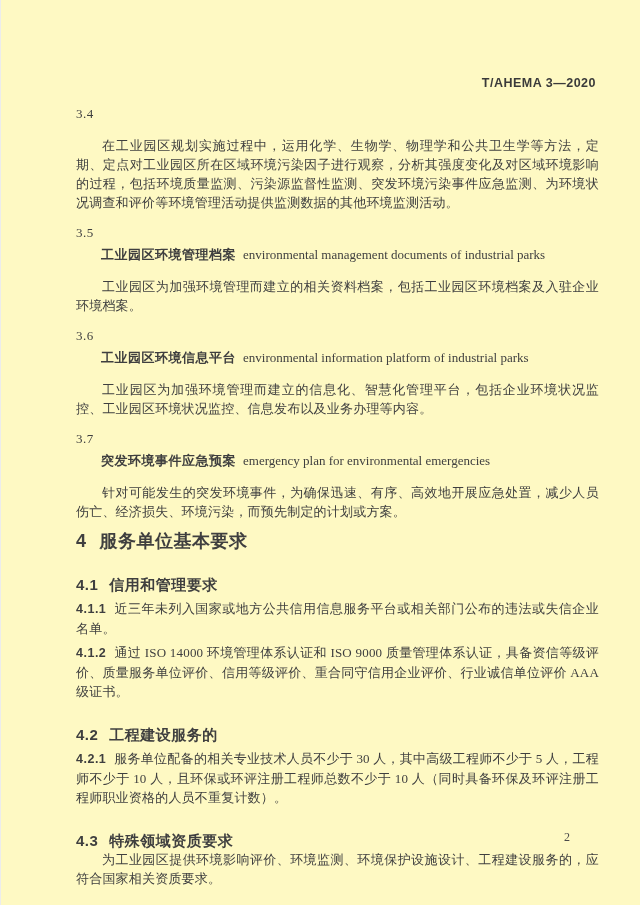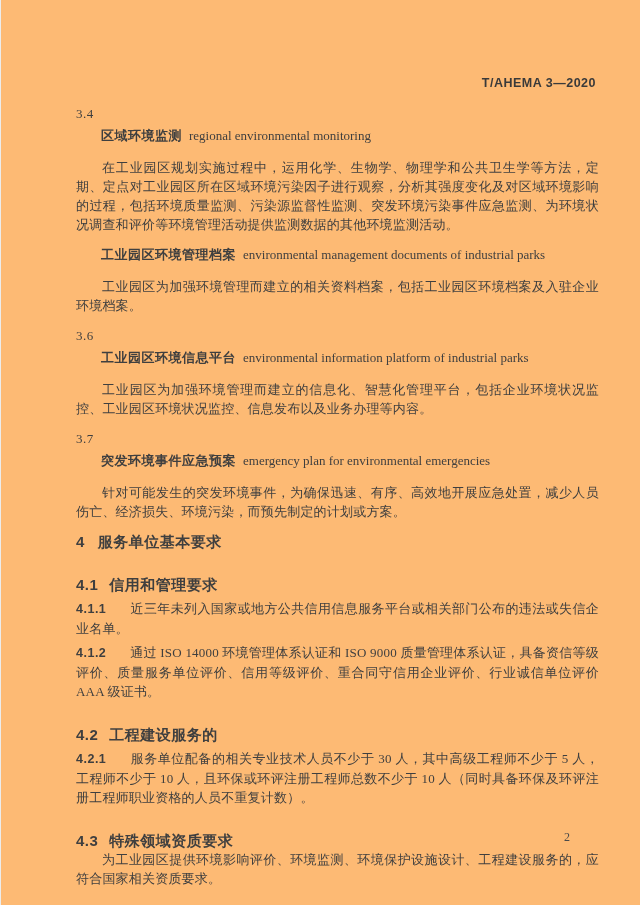--- a/index.html
+++ b/index.html
@@ -4,21 +4,21 @@
 <style>
   * { margin: 0; padding: 0; box-sizing: border-box; }
   html, body { background: #ffffff; }
   body {
     width: 640px; height: 905px;
     font-family: "Liberation Serif", "DejaVu Serif", serif;
   }
   .page {
     position: relative;
     width: 640px; height: 905px;
-    background: #fdba74;
+    background: #fef9c3;
     border-left: 1px solid #ececec;
     overflow: hidden;
     color: #3f3f3f;
   }
   .doc-header {
     position: absolute;
     top: 76px; right: 44px;
     font-family: "Liberation Sans", "DejaVu Sans", sans-serif;
     font-weight: 700;
     font-size: 12.5px;
@@ -53,42 +53,42 @@
     margin-top: 13px;
     margin-bottom: 11px;
     text-indent: 2em;
     text-align: justify;
     letter-spacing: 0.2px;
   }
   .chapter-heading {
     margin-top: 9px;
     font-family: "Liberation Sans", "DejaVu Sans", sans-serif;
     font-weight: 700;
-    font-size: 15px;
+    font-size: 18px;
     letter-spacing: 0.5px;
   }
   .chapter-heading .num { margin-right: 13px; }
   .sub-heading {
     margin-top: 24px;
     font-family: "Liberation Sans", "DejaVu Sans", sans-serif;
     font-weight: 700;
     font-size: 15px;
     letter-spacing: 0.5px;
   }
   .sub-heading .num { margin-right: 11px; }
   .item {
     margin-top: 5px;
     text-align: justify;
     letter-spacing: 0.2px;
   }
   .item .item-num {
     font-family: "Liberation Sans", "DejaVu Sans", sans-serif;
     font-weight: 700;
     font-size: 12.5px;
-    margin-right: 24px;
+    margin-right: 8px;
     letter-spacing: 0.5px;
   }
   .para {
     text-indent: 2em;
     text-align: justify;
     letter-spacing: 0.2px;
   }
   .page-number {
     position: absolute;
     top: 830px; right: 70px;
@@ -100,25 +100,25 @@
 <body>
 
 <div class="page">
 
   <div class="doc-header">T/AHEMA 3—2020</div>
 
   <div class="content">
 
     <div>
       <p class="term-number">3.4</p>
-      <p class="term-name"><span class="zh">区域环境监测</span><span class="en">regional environmental monitoring</span></p>
       <p class="term-def">在工业园区规划实施过程中，运用化学、生物学、物理学和公共卫生学等方法，定期、定点对工业园区所在区域环境污染因子进行观察，分析其强度变化及对区域环境影响的过程，包括环境质量监测、污染源监督性监测、突发环境污染事件应急监测、为环境状况调查和评价等环境管理活动提供监测数据的其他环境监测活动。</p>
     </div>
 
     <div>
+      <p class="term-number">3.5</p>
       <p class="term-name"><span class="zh">工业园区环境管理档案</span><span class="en">environmental management documents of industrial parks</span></p>
       <p class="term-def">工业园区为加强环境管理而建立的相关资料档案，包括工业园区环境档案及入驻企业环境档案。</p>
     </div>
 
     <div>
       <p class="term-number">3.6</p>
       <p class="term-name"><span class="zh">工业园区环境信息平台</span><span class="en">environmental information platform of industrial parks</span></p>
       <p class="term-def">工业园区为加强环境管理而建立的信息化、智慧化管理平台，包括企业环境状况监控、工业园区环境状况监控、信息发布以及业务办理等内容。</p>
     </div>
 

